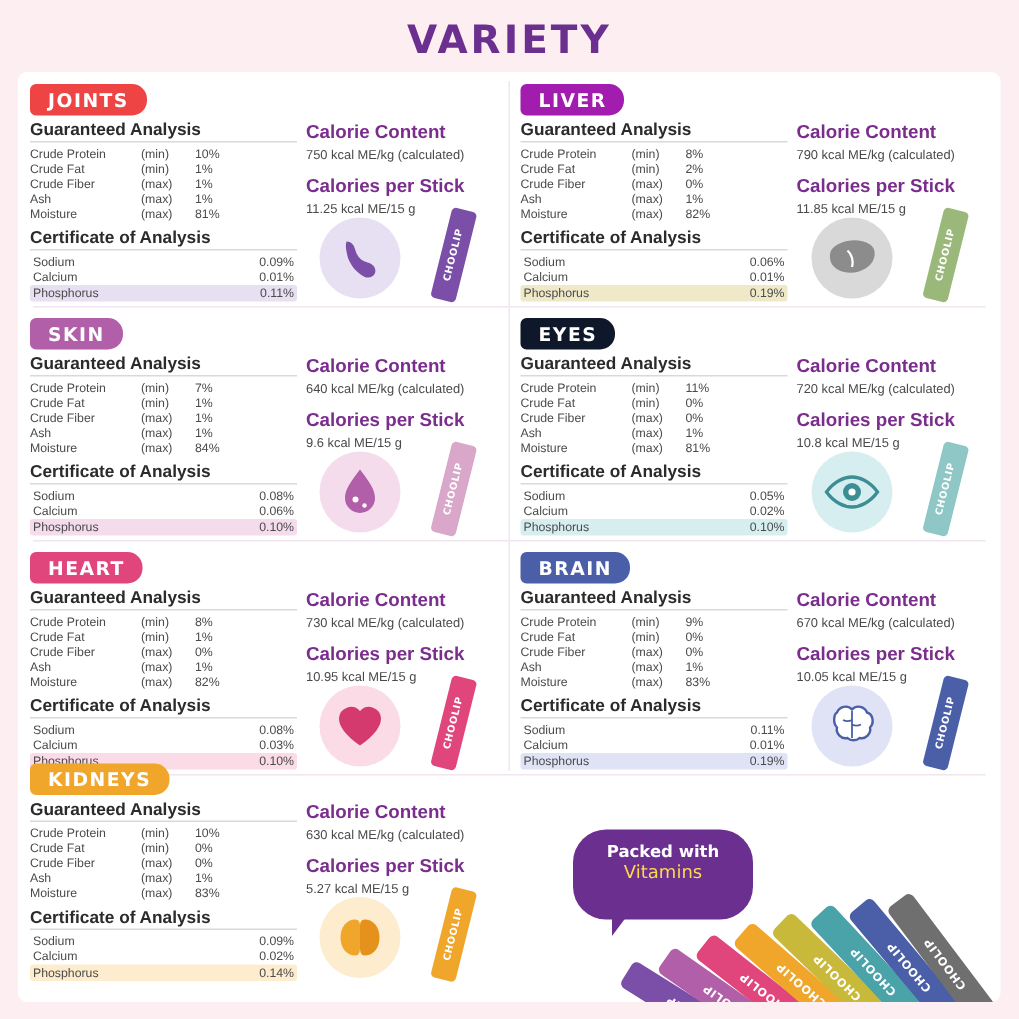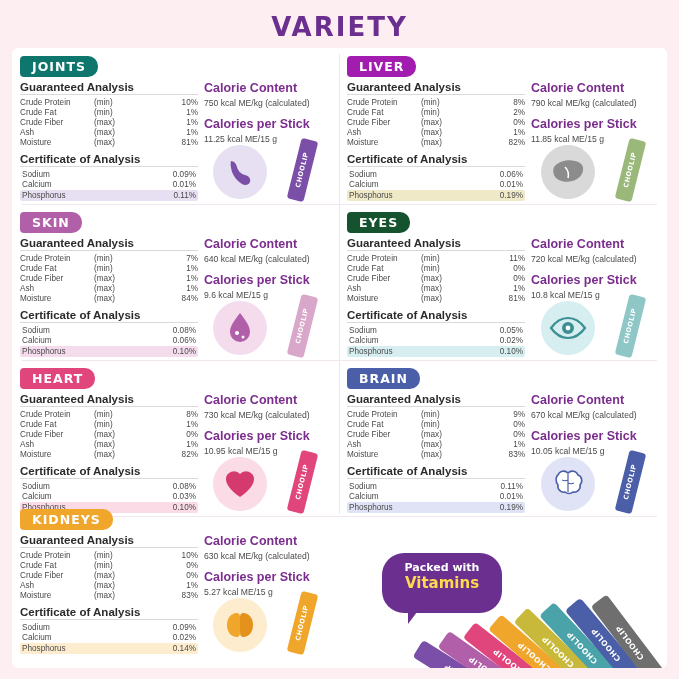--- a/index.html
+++ b/index.html
@@ -72,21 +72,21 @@
   }
   table.ga{
     border-collapse:collapse;
     width:100%;
     font-size:8.2px;
     color:#4a4a4a;
   }
   table.ga td{padding:0.6px 0;}
   table.ga td.nm{width:74px;}
   table.ga td.mm{width:36px;}
-  table.ga td.vl{text-align:right;}
+  table.ga td.vl{text-align:left;}
   .coa-row{
     display:flex;justify-content:space-between;
     font-size:8.2px;color:#4a4a4a;
     padding:0.8px 2px;
   }
   .coa-hi{border-radius:2px;}
   .cc-head{
     font-size:12.5px;font-weight:bold;color:#7b2d8e;margin-bottom:3px;
   }
   .cc-val{font-size:8.6px;color:#4a4a4a;margin-bottom:9px;}
@@ -119,21 +119,21 @@
   }
   .bubble{
     position:absolute;
     background:#6b2f8f;
     color:#fff;
     border-radius:22px;
     text-align:center;
     font-family:"DejaVu Sans", sans-serif;
   }
   .bubble .l1{font-size:11px;font-weight:bold;}
-  .bubble .l2{font-size:15px;font-weight:bold;color:#ffd84d;}
+  .bubble .l2{font-size:12px;font-weight:normal;color:#ffd84d;}
   .bubble:after{
     content:"";position:absolute;left:26px;bottom:-11px;
     border-width:12px 9px 0 0;border-style:solid;
     border-color:#6b2f8f transparent transparent transparent;
   }
   .fan{position:absolute;}
   .fanstick{
     position:absolute;
     width:20px;height:104px;border-radius:4px;
     display:flex;align-items:center;justify-content:center;
@@ -150,21 +150,21 @@
 <div class="page">
   <div class="title">VARIETY</div>
   <div class="board">
 
     <div class="rowsep" style="top:156px;"></div>
     <div class="rowsep" style="top:312px;"></div>
     <div class="rowsep" style="top:468px;"></div>
     <div class="colsep" style="left:327px;top:6px;height:460px;"></div>
 
     <div class="panel" style="left:0;top:4px;width:327px;height:152px;">
-      <div class="tag" style="background: #0f766e;">JOINTS</div>
+      <div class="tag" style="background: #ef4444;">JOINTS</div>
       <div class="panel-body">
         <div class="left-col">
           <div class="sec-head">Guaranteed Analysis</div>
           <table class="ga">
             <tbody>
                 <tr>
                   <td class="nm">Crude Protein</td>
                   <td class="mm">(min)</td>
                   <td class="vl">10%</td>
                 </tr>
@@ -354,21 +354,21 @@
             </div>
             <div class="stick" style="background:#d8a7c9;">
                 <span>CHOOLIP</span>
               </div>
           </div>
         </div>
       </div>
     </div>
 
     <div class="panel" style="left:327px;top:160px;width:328px;height:152px;">
-      <div class="tag" style="background:#14532d;">EYES</div>
+      <div class="tag" style="background:#0f172a;">EYES</div>
       <div class="panel-body">
         <div class="left-col">
           <div class="sec-head">Guaranteed Analysis</div>
           <table class="ga">
             <tbody>
                 <tr>
                   <td class="nm">Crude Protein</td>
                   <td class="mm">(min)</td>
                   <td class="vl">11%</td>
                 </tr>

